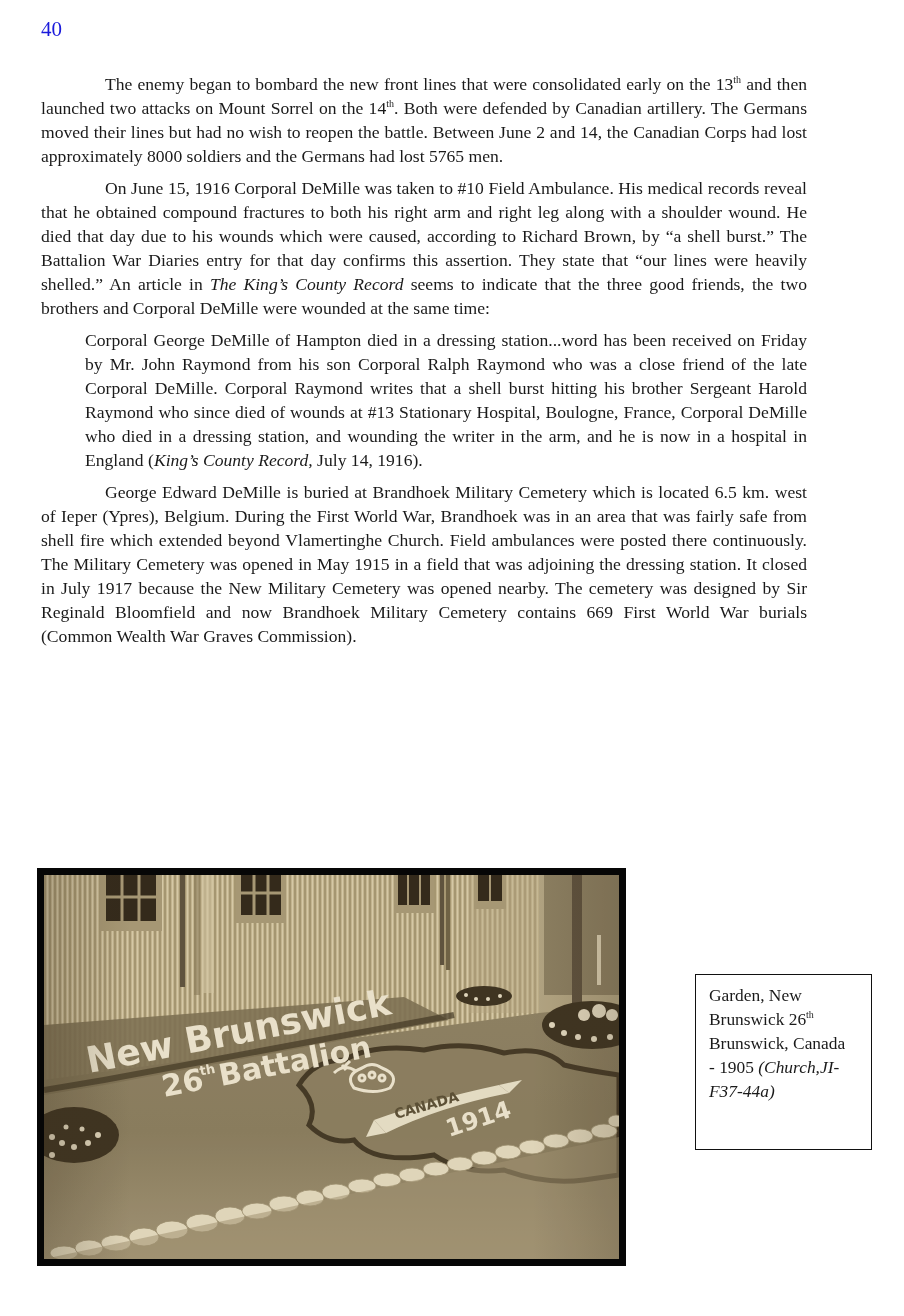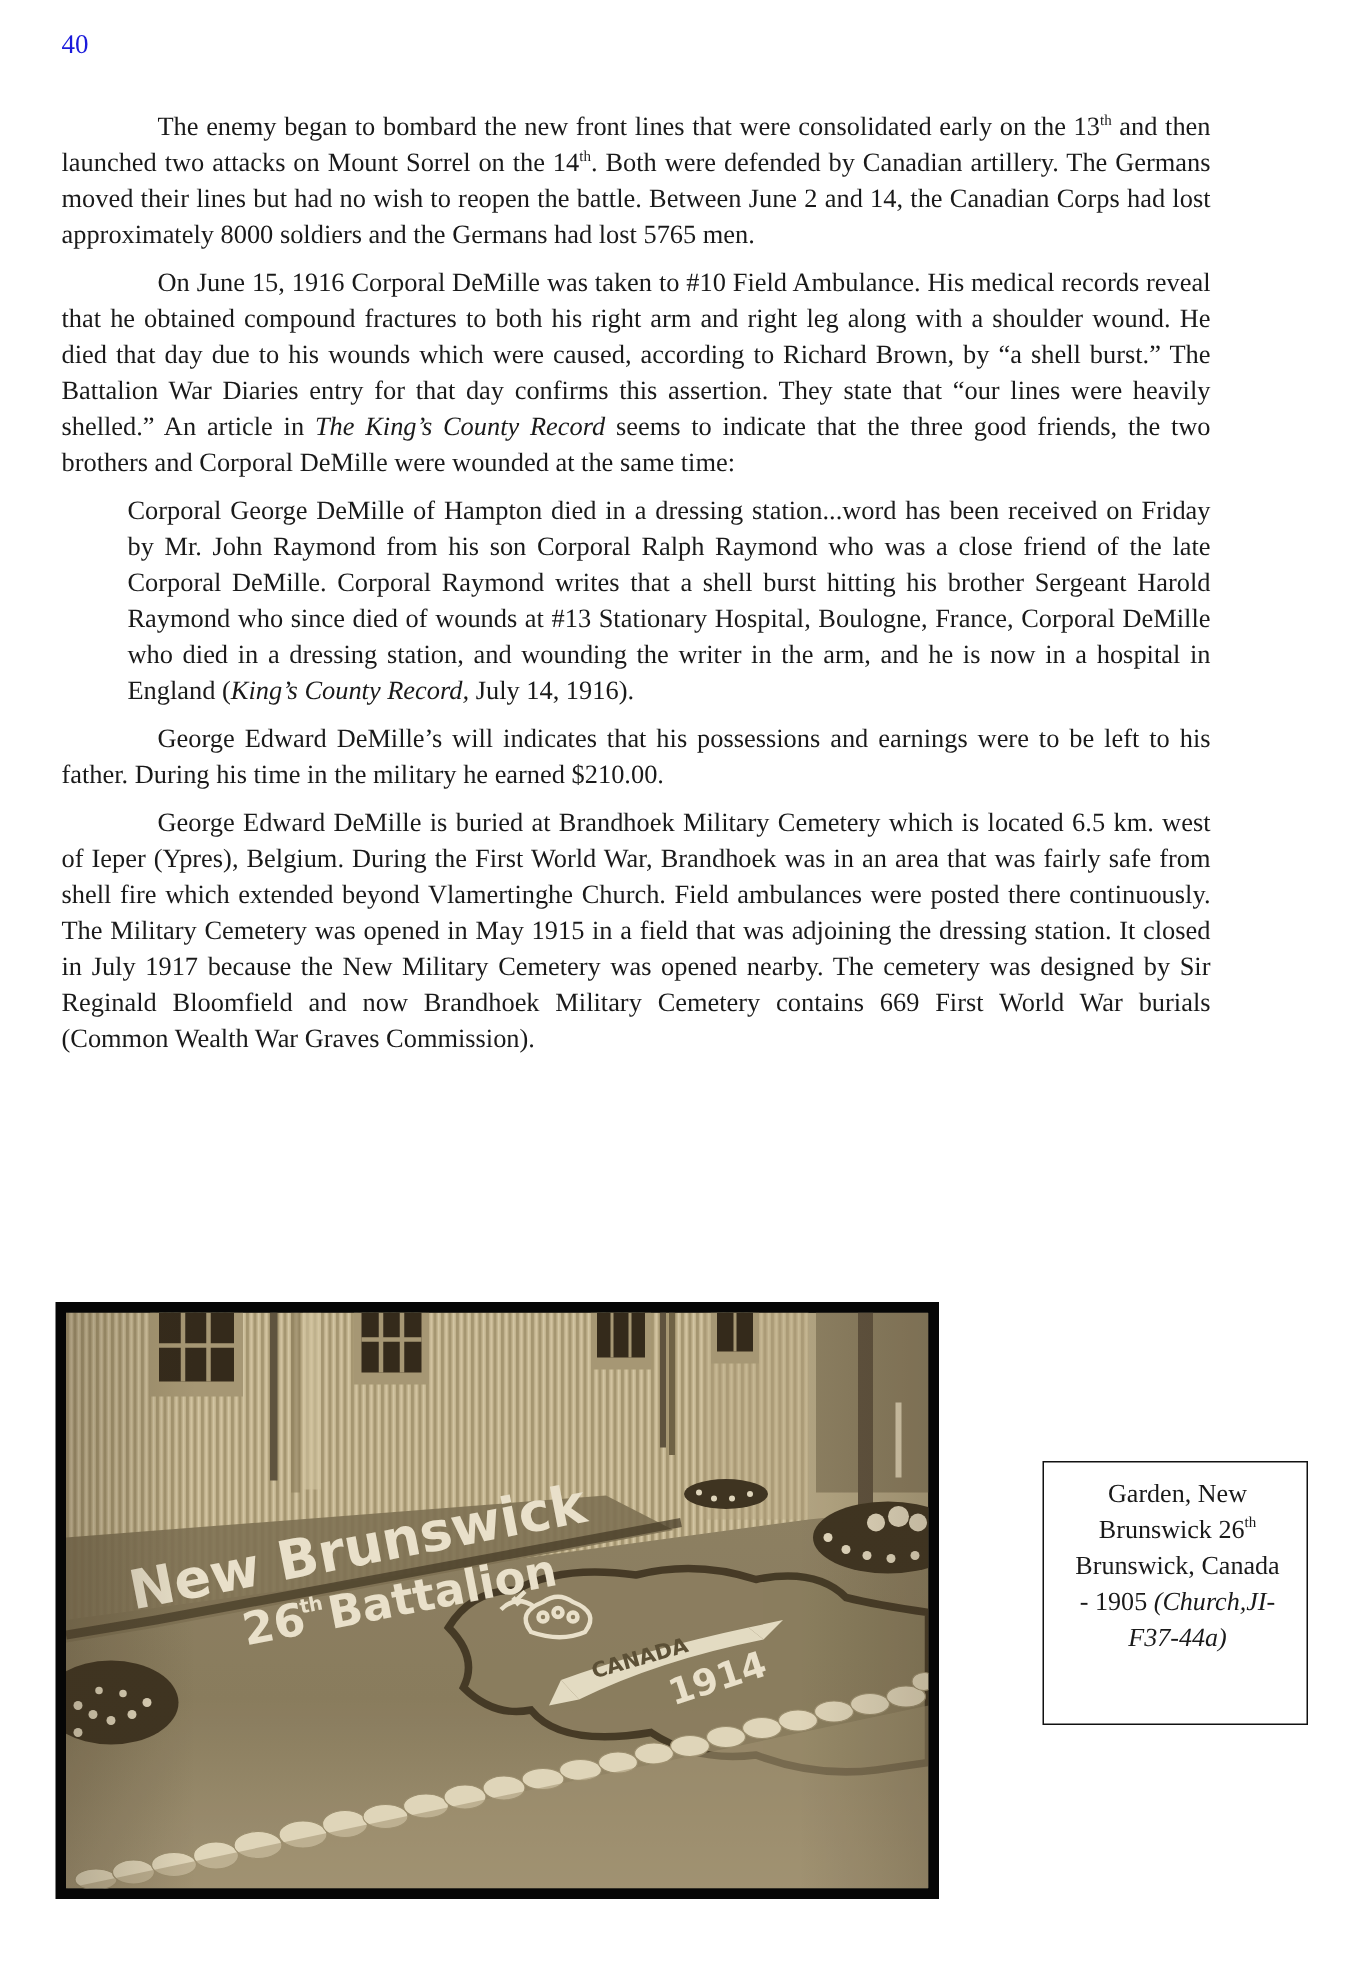--- a/index.html
+++ b/index.html
@@ -3,21 +3,21 @@
 <meta charset="utf-8">
 <style>
   html, body { margin: 0; padding: 0; background: #ffffff; }
   body {
     width: 904px; height: 1316px; position: relative; overflow: hidden;
     font-family: "Liberation Serif", "DejaVu Serif", serif;
     color: #1a1a1a;
   }
   .page-number {
     position: absolute; left: 41px; top: 16px;
-    font-size: 18px; color: #1a1adb; line-height: 26px;
+    font-size: 21px; color: #1a1adb; line-height: 26px;
   }
   .body-text {
     position: absolute; left: 41px; top: 72px; width: 766px;
     font-size: 17.6px; line-height: 24px; text-align: justify;
   }
   .body-text p { margin: 0 0 8px 0; text-indent: 64px; }
   .body-text p.no-indent { text-indent: 0; }
   .body-text blockquote { margin: 0 0 8px 44px; padding: 0; }
   .body-text blockquote p { text-indent: 0; margin: 0; }
   sup { font-size: 10px; line-height: 0; vertical-align: 7px; }
@@ -34,38 +34,37 @@
   }
   .photo svg { display: block; }
 
   .caption-box {
     position: absolute; left: 695px; top: 974px;
     width: 177px; height: 176px; box-sizing: border-box;
     border: 1.5px solid #111;
     padding: 8px 10px 8px 13px;
     font-size: 17.4px; line-height: 24px; color: #1a1a1a;
   }
-  .caption-box .cap-line { display: block; white-space: nowrap; text-align: center; }
+  .caption-box .cap-line { display: block; white-space: nowrap; }
 </style>
 </head>
 <body>
 
 <div class="page-number">40</div>
 
 <div class="body-text">
 
   <p><span>The enemy began to bombard the new front lines that were consolidated early on the 13</span><sup>th</sup><span> and then launched two attacks on Mount Sorrel on the 14</span><sup>th</sup><span>. Both were defended by Canadian artillery. The Germans moved their lines but had no wish to reopen the battle. Between June 2 and 14, the Canadian Corps had lost approximately 8000 soldiers and the Germans had lost 5765 men.</span></p>
 
   <p><span>On June 15, 1916 Corporal DeMille was taken to #10 Field Ambulance. His medical records reveal that he obtained compound fractures to both his right arm and right leg along with a shoulder wound. He died that day due to his wounds which were caused, according to Richard Brown, by “a shell burst.” The Battalion War Diaries entry for that day confirms this assertion. They state that “our lines were heavily shelled.” An article in </span><em>The King’s County Record</em><span> seems to indicate that the three good friends, the two brothers and Corporal DeMille were wounded at the same time:</span></p>
 
   <blockquote>
     <p><span>Corporal George DeMille of Hampton died in a dressing station...word has been received on Friday by Mr. John Raymond from his son Corporal Ralph Raymond who was a close friend of the late Corporal DeMille. Corporal Raymond writes that a shell burst hitting his brother Sergeant Harold Raymond who since died of wounds at #13 Stationary Hospital, Boulogne, France, Corporal DeMille who died in a dressing station, and wounding the writer in the arm, and he is now in a hospital in England (</span><em>King’s County Record,</em><span> July 14, 1916).</span></p>
   </blockquote>
 
-  <p>George Edward DeMille’s will indicates that his possessions and earnings were to be left to his father. During his time in the military he earned $210.00.</p>
 
   <p>George Edward DeMille is buried at Brandhoek Military Cemetery which is located 6.5 km. west of Ieper (Ypres), Belgium. During the First World War, Brandhoek was in an area that was fairly safe from shell fire which extended beyond Vlamertinghe Church. Field ambulances were posted there continuously. The Military Cemetery was opened in May 1915 in a field that was adjoining the dressing station. It closed in July 1917 because the New Military Cemetery was opened nearby. The cemetery was designed by Sir Reginald Bloomfield and now Brandhoek Military Cemetery contains 669 First World War burials (Common Wealth War Graves Commission).</p>
 </div>
 
 <div class="photo-frame">
   <div class="photo">
     <svg width="575" height="384" viewBox="0 0 575 384" xmlns="http://www.w3.org/2000/svg">
       <defs>
         <pattern id="corrugated" width="5" height="10" patternUnits="userSpaceOnUse">
           <rect width="5" height="10" fill="#c9bc98"></rect>

